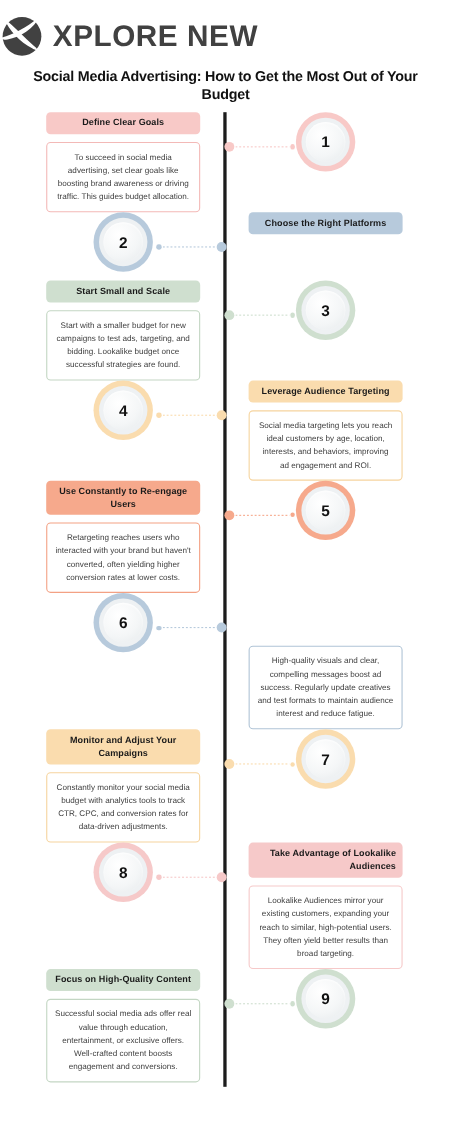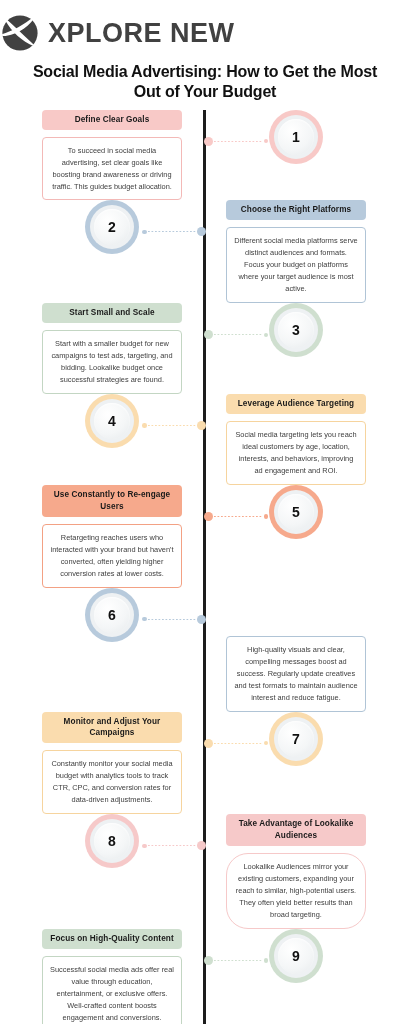--- a/index.html
+++ b/index.html
@@ -16,21 +16,21 @@
     display: flex; align-items: center; 
     gap: 8px; height: 46px;
   }
   .brand-mark { width: 40px; height: 40px; display: block; }
   .brand-name {
     font-size: 27px; font-weight: 700; letter-spacing: 0.5px;
     color: #414141; line-height: 1; white-space: nowrap;
   }
   .page-title {
     margin: 6px auto 0; width: 360px;
-    text-align: center; font-size: 16px; font-weight: 700;
+    text-align: center; font-size: 13px; font-weight: 700;
     line-height: 1.24; color: #111111; letter-spacing: -0.2px;
   }
 
   
   .timeline {
     position: relative;
     margin-top: 8px;
     padding-bottom: 4px;
   }
   .spine {
@@ -185,21 +185,20 @@
               <span class="ring-outer" style="background: rgb(183, 202, 220);"></span>
               <span class="ring-mid"></span>
               <span class="ring-in"></span>
               <span class="num">2</span>
             </div>
           </div>
         </div>
         <div class="side right">
           <div class="card">
             <div class="card-heading" style="background: rgb(183, 202, 220);">Choose the Right Platforms</div>
-            <div class="card-body" style="border-color: rgb(176, 196, 214);">Different social media platforms serve distinct audiences and formats. Focus your budget on platforms where your target audience is most active.</div>
           </div>
         </div>
         <div class="connector to-left" style="color: rgb(183, 202, 220);">
           <span class="dot-spine" style="background: rgb(183, 202, 220);"></span>
           <span class="dash"></span>
           <span class="dot-far" style="background: rgb(183, 202, 220);"></span>
         </div>
       </div>
       <div class="row">
         <div class="side left">
@@ -321,22 +320,22 @@
             <div class="medal">
               <span class="ring-outer" style="background: rgb(246, 201, 201);"></span>
               <span class="ring-mid"></span>
               <span class="ring-in"></span>
               <span class="num">8</span>
             </div>
           </div>
         </div>
         <div class="side right">
           <div class="card">
-            <div class="card-heading" style="background: rgb(246, 201, 201);">Take Advantage of Lookalike Audiences</div>
-            <div class="card-body" style="border-color: rgb(246, 201, 201); border-radius: 22px;">Lookalike Audiences mirror your existing customers, expanding your reach to similar, high-potential users. They often yield better results than broad targeting.</div>
+            <div class="card-heading" style="background: rgb(246, 201, 201); text-align: right;">Take Advantage of Lookalike Audiences</div>
+            <div class="card-body" style="border-color: rgb(246, 201, 201);">Lookalike Audiences mirror your existing customers, expanding your reach to similar, high-potential users. They often yield better results than broad targeting.</div>
           </div>
         </div>
         <div class="connector to-left" style="color: rgb(246, 201, 201);">
           <span class="dot-spine" style="background: rgb(246, 201, 201);"></span>
           <span class="dash"></span>
           <span class="dot-far" style="background: rgb(246, 201, 201);"></span>
         </div>
       </div>
       <div class="row">
         <div class="side left">

